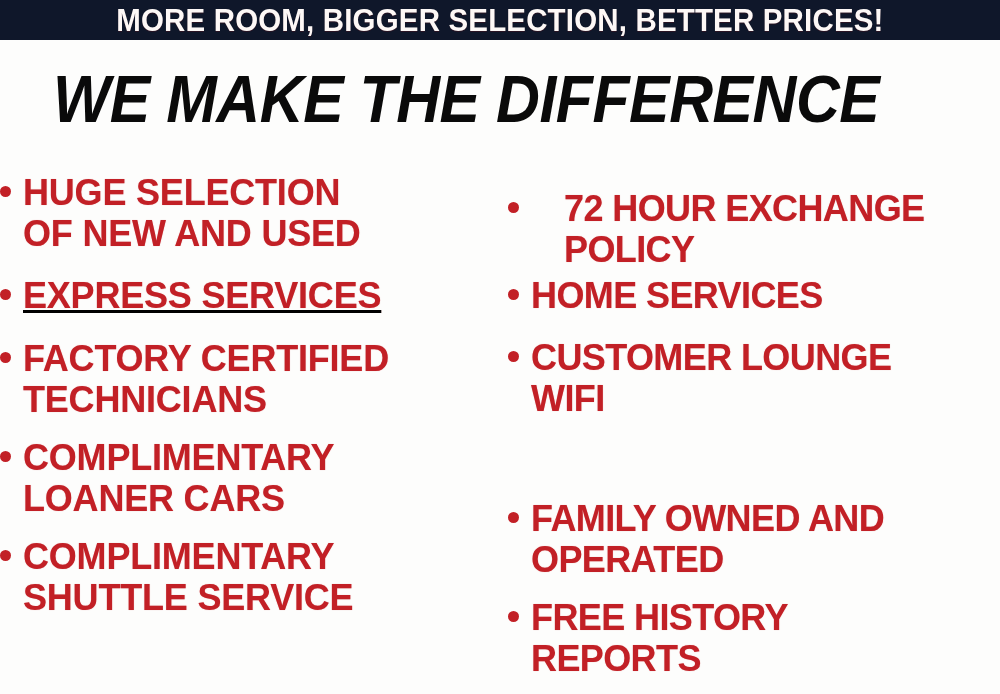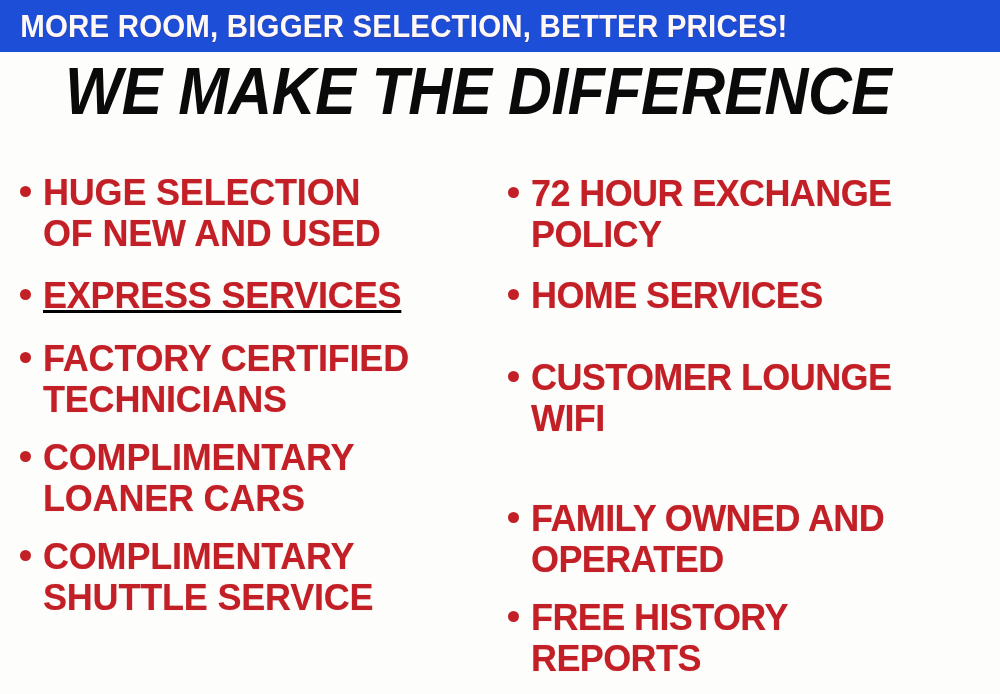--- a/index.html
+++ b/index.html
@@ -21,46 +21,48 @@
     background: #fdfdfc;
     overflow: hidden;
   }
 
   
   #banner {
     position: absolute;
     left: 0;
     top: 0;
     width: 1000px;
-    height: 52px;
-    background: #1d4ed8;
+    height: 40px;
+    background: #0f172a;
     display: flex;
     align-items: center;
+    justify-content: center;
   }
   #banner-text {
     color: #fdf8f6;
     font-family: "Liberation Sans", sans-serif;
     font-weight: bold;
     font-size: 31px;
     line-height: 31px;
     letter-spacing: 0.2px;
     white-space: nowrap;
     transform: scaleX(0.95);
     transform-origin: center center;
     text-shadow: 0 1px 0 rgba(120,10,15,0.25);
   }
 
   
   #title-wrap {
     position: absolute;
-    left: 16px;
+    left: 4px;
     top: 56px;
     width: 924px;
     height: 86px;
     display: flex;
+    align-items: center;
     justify-content: center;
   }
   #title {
     color: #0a0a0a;
     font-family: "Liberation Sans", sans-serif;
     font-weight: bold;
     font-style: italic;
     font-size: 66px;
     line-height: 70px;
     letter-spacing: -0.5px;
@@ -75,21 +77,21 @@
     left: 0;
     top: 150px;
     width: 1000px;
     height: 544px;
   }
   .column {
     position: absolute;
     top: 0;
     height: 544px;
   }
-  #col-left  { left: 20px;   width: 490px; }
+  #col-left  { left: 0;   width: 490px; }
   #col-right { left: 508px; width: 492px; }
 
   .bullet-item {
     position: absolute;
     display: flex;
     align-items: flex-start;
     width: 100%;
   }
   .bullet-dot {
     flex: 0 0 auto;
@@ -160,32 +162,32 @@
       <div class="bullet-item" style="top:386px;">
         <span class="bullet-dot"></span>
         <span class="bullet-label">COMPLIMENTARY
 SHUTTLE SERVICE</span>
       </div>
 
     </div>
 
     <div class="column" id="col-right">
 
-      <div class="bullet-item" style="top:23px;">
+      <div class="bullet-item" style="top:38px;gap:33px;">
         <span class="bullet-dot"></span>
         <span class="bullet-label tight">72 HOUR EXCHANGE
 POLICY</span>
       </div>
 
       <div class="bullet-item" style="top:125px;">
         <span class="bullet-dot"></span>
         <span class="bullet-label">HOME SERVICES</span>
       </div>
 
-      <div class="bullet-item" style="top:187px;margin-top:20px;">
+      <div class="bullet-item" style="top:187px;">
         <span class="bullet-dot"></span>
         <span class="bullet-label">CUSTOMER LOUNGE
 WIFI</span>
       </div>
 
 
       <div class="bullet-item" style="top:348px;">
         <span class="bullet-dot"></span>
         <span class="bullet-label tight">FAMILY OWNED AND
 OPERATED</span>

